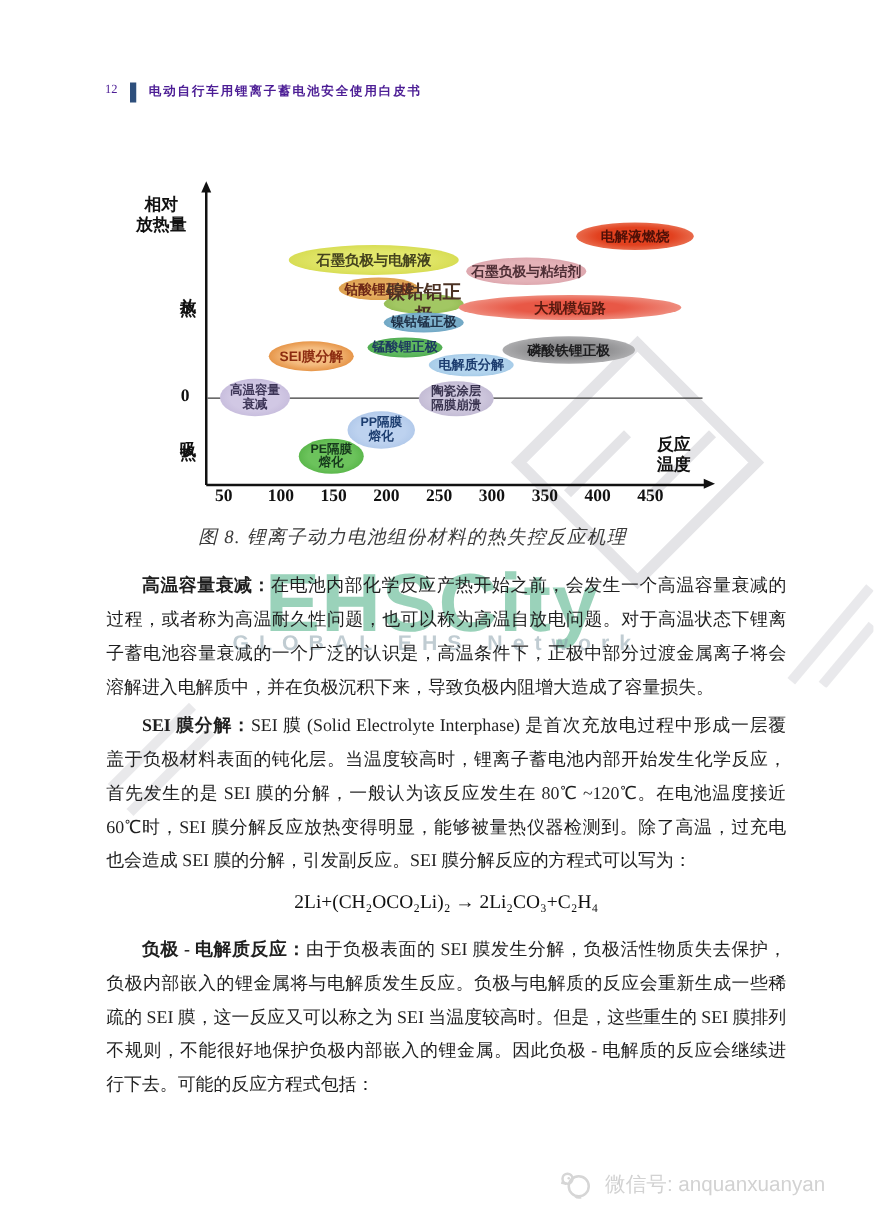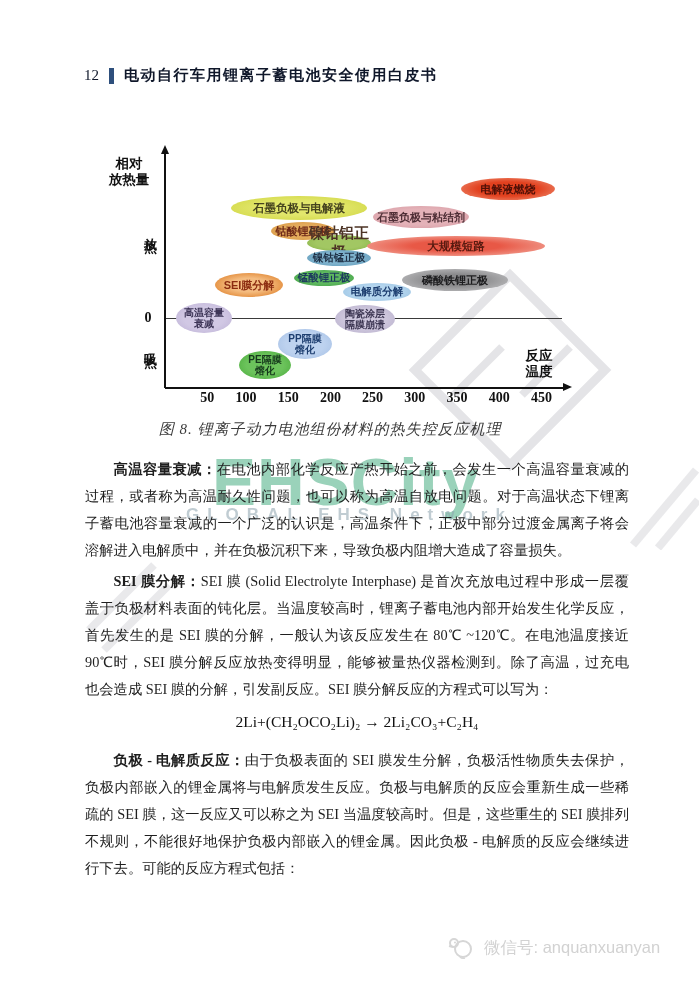--- a/index.html
+++ b/index.html
@@ -1,40 +1,40 @@
 <!DOCTYPE html>
 <html><head>
 <meta charset="utf-8">
 <style>
   html,body{margin:0;padding:0;background:#ffffff;}
   .page{position:relative;width:699px;height:982px;background:#fff;overflow:hidden;
         font-family:"Liberation Serif",serif;color:#1f1f1f;}
   
-  .hdr{position:absolute;top:66px;left:84px;display:flex;align-items:center;
-       color:#0f172a;font-size:15px;}
+  .hdr{position:absolute;top:66px;left:84px;display:flex;
+       color:#4c1d95;font-size:10px;}
   .hdr .bar{display:inline-block;width:5px;height:16px;background:#2e4f7c;margin:0 10px 0 10px;}
   .hdr .title{letter-spacing:1.5px;font-weight:600;}
   
   .wm{position:absolute;z-index:0;}
   .wm-main{left:212px;top:444px;font-family:"Liberation Sans",sans-serif;font-weight:bold;
            font-size:66px;color:rgba(53,165,118,0.5);letter-spacing:1px;}
   .wm-sub{left:186px;top:505px;font-family:"Liberation Sans",sans-serif;font-size:17px;
           letter-spacing:8px;color:rgba(140,162,173,0.55);font-weight:bold;}
   
   .axis{position:absolute;background:#111;}
   .zero{position:absolute;background:#3a3a3a;}
   .arrow-up{position:absolute;width:0;height:0;border-left:4.5px solid transparent;
             border-right:4.5px solid transparent;border-bottom:9px solid #111;}
   .arrow-right{position:absolute;width:0;height:0;border-top:4.5px solid transparent;
                border-bottom:4.5px solid transparent;border-left:9px solid #111;}
   .axlab{position:absolute;font-weight:600;font-size:13.5px;line-height:16px;text-align:center;
          white-space:pre-line;color:#111;}
   .vlab{position:absolute;writing-mode:vertical-rl;font-size:13px;letter-spacing:3px;color:#111;font-weight:600;}
   .ticks{position:absolute;left:172px;top:390px;width:380px;display:flex;}
-  .ticks span{flex:1;text-align:right;font-weight:bold;font-size:14px;color:#111;}
+  .ticks span{flex:1;text-align:left;font-weight:bold;font-size:14px;color:#111;}
   .bubble{position:absolute;border-radius:50%;display:flex;align-items:center;justify-content:center;
           text-align:center;font-family:"Liberation Sans",sans-serif;font-weight:bold;
           white-space:pre-line;z-index:1;}
   .caption{position:absolute;left:95px;top:420px;width:470px;text-align:center;
            font-style:italic;font-size:15px;color:#3a3a3a;letter-spacing:1px;z-index:1;}
   
   .bodytxt{position:absolute;left:85px;top:456px;width:544px;font-size:14.3px;line-height:27px;z-index:1;}
   .para{margin:0;}
   .para .fl{text-indent:2em;}
   .jl{text-align:justify;text-align-last:justify;}
@@ -134,21 +134,21 @@
       <div class="fl jl"><b>高温容量衰减：</b><span>在电池内部化学反应产热开始之前，会发生一个高温容量衰减的</span></div>
       <div class="jl">过程，或者称为高温耐久性问题，也可以称为高温自放电问题。对于高温状态下锂离</div>
       <div class="jl">子蓄电池容量衰减的一个广泛的认识是，高温条件下，正极中部分过渡金属离子将会</div>
       <div class="ll">溶解进入电解质中，并在负极沉积下来，导致负极内阻增大造成了容量损失。</div>
     </div>
 
     <div class="para gap2">
       <div class="fl jl"><b>SEI 膜分解：</b><span>SEI 膜 (Solid Electrolyte Interphase) 是首次充放电过程中形成一层覆</span></div>
       <div class="jl">盖于负极材料表面的钝化层。当温度较高时，锂离子蓄电池内部开始发生化学反应，</div>
       <div class="jl">首先发生的是 SEI 膜的分解，一般认为该反应发生在 80℃ ~120℃。在电池温度接近</div>
-      <div class="jl">90℃时，SEI 膜分解反应放热变得明显，能够被量热仪器检测到。除了高温，过充电</div>
+      <div class="jl">60℃时，SEI 膜分解反应放热变得明显，能够被量热仪器检测到。除了高温，过充电</div>
       <div class="ll">也会造成 SEI 膜的分解，引发副反应。SEI 膜分解反应的方程式可以写为：</div>
     </div>
 
     <div class="eqs">
       <div>2Li+(CH₂OCO₂Li)₂ → 2Li₂CO₃+C₂H₄</div>
     </div>
 
     <div class="para gap3">
       <div class="fl jl"><b>负极 - 电解质反应：</b><span>由于负极表面的 SEI 膜发生分解，负极活性物质失去保护，</span></div>
       <div class="jl">负极内部嵌入的锂金属将与电解质发生反应。负极与电解质的反应会重新生成一些稀</div>

